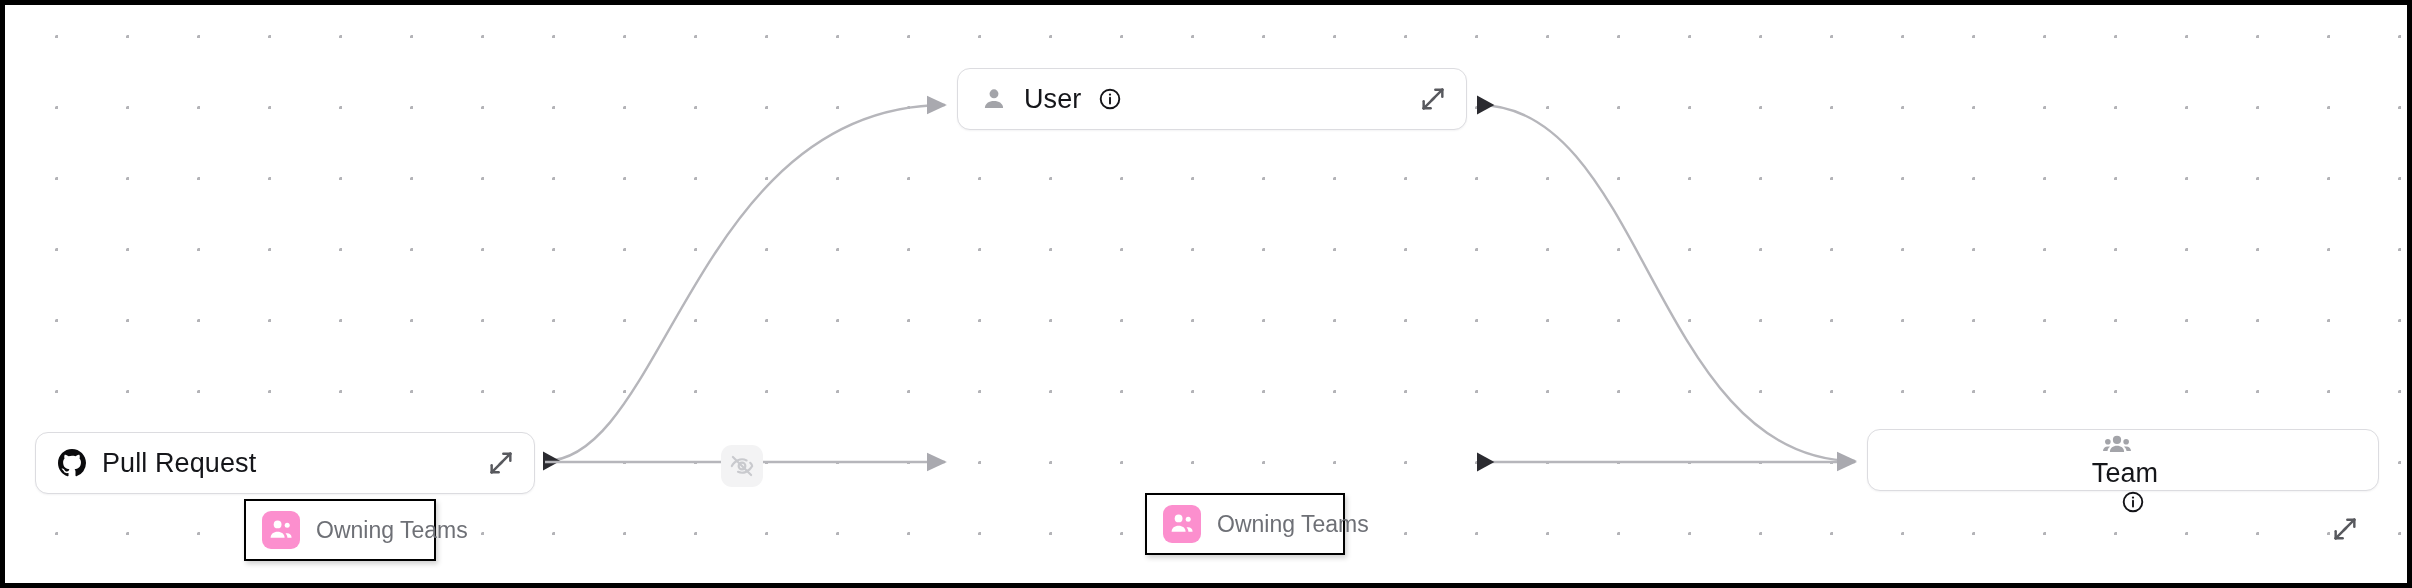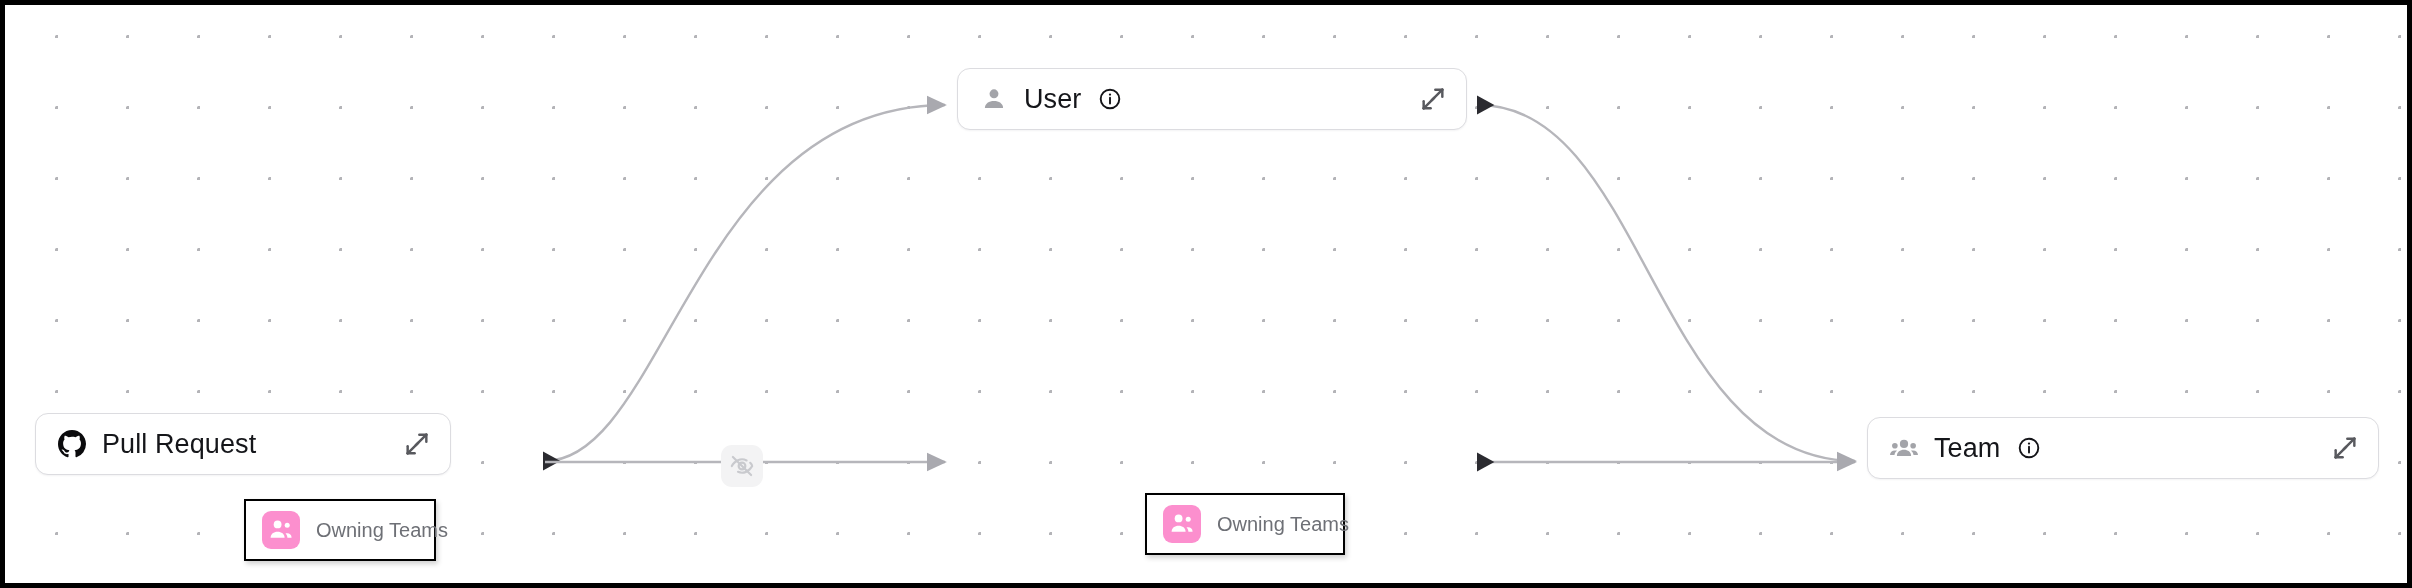--- a/index.html
+++ b/index.html
@@ -75,24 +75,24 @@
     width: 30px;
     height: 30px;
     display: flex;
     align-items: center;
     justify-content: center;
     flex: 0 0 auto;
     cursor: pointer;
   }
 
   
-  #node-pull-request { left: 30px;   top: 408px; width: 416px; justify-content: center; }
+  #node-pull-request { left: 30px;   top: 427px; width: 500px; justify-content: center; }
   #node-user         { left: 952px;  top: 63px;  width: 510px; }
   #node-repository   { left: 952px;  top: 424px; width: 510px; }
-  #node-team         { left: 1862px; top: 412px; width: 512px; }
+  #node-team         { left: 1862px; top: 424px; width: 512px; flex-direction: column; }
 
   
 
   
   .owning-badge {
     position: absolute;
     box-sizing: border-box;
     height: 62px;
     background: #ffffff;
     border: 2.6px solid #000000;
@@ -106,21 +106,21 @@
     height: 38px;
     border-radius: 9px;
     background: #fc8fce;
     display: flex;
     align-items: center;
     justify-content: center;
     flex: 0 0 auto;
     margin-right: 16px;
   }
   .owning-badge-label {
-    font-size: 20px;
+    font-size: 23px;
     color: #6e7076;
     white-space: nowrap;
   }
   #badge-pull-request { left: 239px;  top: 494px; width: 192px; }
   #badge-repository   { left: 1140px; top: 488px; width: 200px; }
 
   
   #edge-hidden-toggle {
     position: absolute;
     left: 716px;

